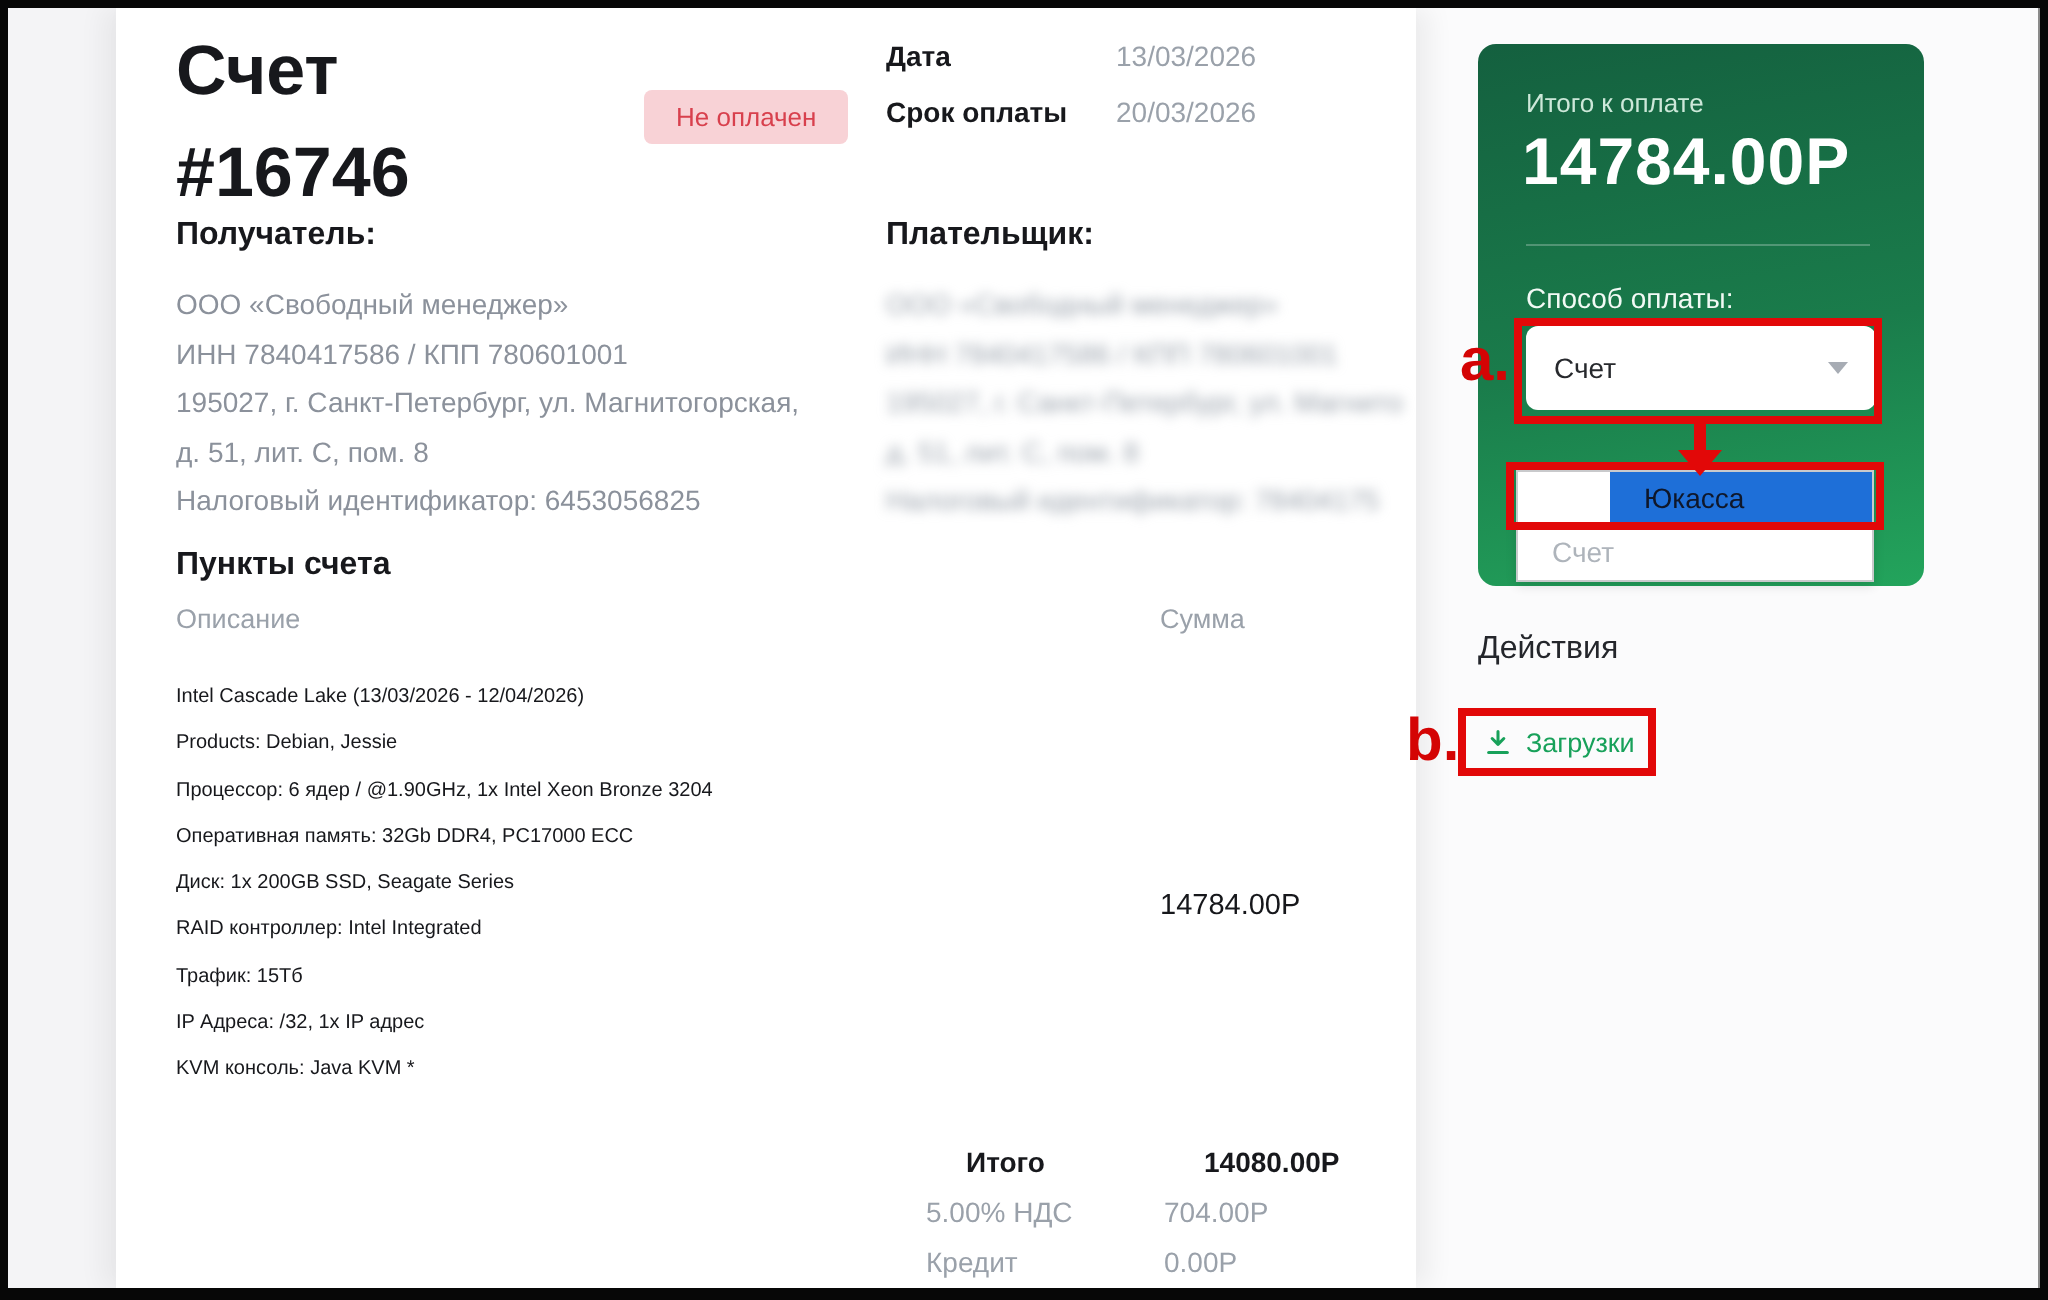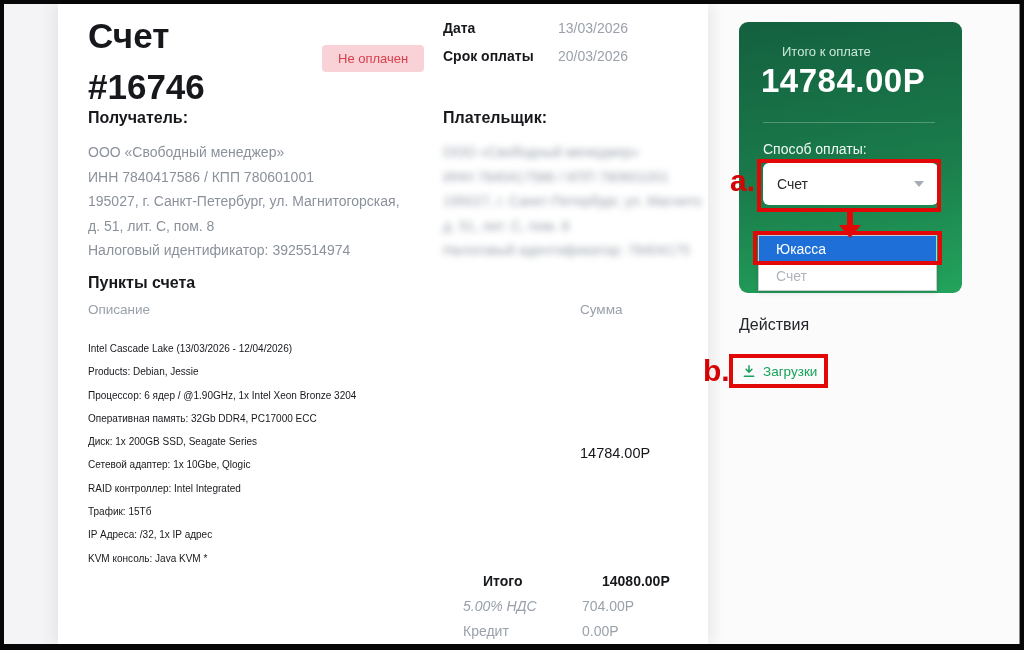--- a/index.html
+++ b/index.html
@@ -41,21 +41,21 @@
   .item-amount { position:absolute; left:522px; top:441px; font-size:14.5px; font-weight:500; color:#16171b; }
   .tot-label { position:absolute; left:405px; font-size:14px; color:#9aa1aa; }
   .tot-value { position:absolute; left:524px; font-size:14px; color:#9aa1aa; }
   .tot-strong { color:#17181c; font-weight:700;padding-left:20px; }
   
   .panel {
     position:absolute; left:739px; top:22px; width:223px; height:271px; z-index:2;
     border-radius:9px;
     background:linear-gradient(170deg, #14603f 0%, #1a7c4b 55%, #23a45c 100%);
   }
-  .panel-label { position:absolute; left:24px; top:22px; font-size:13px; color:#cde8d9;margin-left:19px; }
+  .panel-label { position:absolute; left:24px; top:22px; font-size:13px; color:#cde8d9; }
   .panel-total { position:absolute; left:22px; top:40px; font-size:33px; font-weight:700; color:#ffffff; letter-spacing:0.5px; }
   .panel-divider { position:absolute; left:24px; top:100px; width:172px; height:1px; background:rgba(255,255,255,0.25); }
   .panel-method { position:absolute; left:24px; top:119px; font-size:14px; color:#f2faf5; }
   .dropdown {
     position:absolute; left:24px; top:141px; width:175px; height:42px;
     background:#ffffff; border-radius:6px;
     display:flex; align-items:center; justify-content:space-between;
     padding:0 14px; cursor:pointer;
   }
   .dropdown-text { font-size:14px; color:#27292d; }
@@ -63,21 +63,21 @@
     width:0; height:0;
     border-left:5px solid transparent; border-right:5px solid transparent;
     border-top:6px solid #a7acb4;
   }
   .options {
     position:absolute; left:758px; top:235px; width:179px; z-index:3;
     background:#ffffff; border:1px solid #c9cacc;
     box-shadow:0 2px 5px rgba(0,0,0,0.12);
   }
   .option { height:27px; line-height:27px; padding-left:17px; font-size:14px; cursor:pointer; }
-  .option-selected { background:#1e6fd8; color:#ffffff; }
+  .option-selected { background:#1e6fd8; color:#0f172a;margin-left:46px; }
   .option-plain { background:#ffffff; color:#aeb4bb; }
   
   .actions-heading { position:absolute; left:739px; top:316px; font-size:16px; color:#24262b; z-index:2; }
   .download-box {
     position:absolute; left:729px; top:354px; width:99px; height:34px; z-index:5;
     border:4px solid #e20808; display:flex; align-items:center; gap:7px; padding-left:9px;
     background:transparent; cursor:pointer;
   }
   .download-text { font-size:13.5px; color:#18a15a; }
   
@@ -114,53 +114,52 @@
   <span class="meta-value" style="top:44px;">20/03/2026</span>
 
   <div class="sec-heading" style="left:30px; top:105px;">Получатель:</div>
   <div class="sec-heading" style="left:385px; top:105px;">Плательщик:</div>
 
   <div class="addr-block" style="left:30px;">
     <div>ООО «Свободный менеджер»</div>
     <div>ИНН 7840417586 / КПП 780601001</div>
     <div>195027, г. Санкт-Петербург, ул. Магнитогорская,</div>
     <div>д. 51, лит. С, пом. 8</div>
-    <div>Налоговый идентификатор: 3925514974</div>
+    <div>Налоговый идентификатор: 6453056825</div>
   </div>
 
   <div class="addr-block payer-block">
     <div>ООО «Свободный менеджер»</div>
     <div>ИНН 7840417586 / КПП 780601001</div>
     <div>195027, г. Санкт-Петербург, ул. Магнито</div>
     <div>д. 51, лит. С, пом. 8</div>
     <div>Налоговый идентификатор: 78404175</div>
   </div>
 
   <div class="sec-heading items-head">Пункты счета</div>
   <span class="col-header" style="left:30px;">Описание</span>
   <span class="col-header" style="left:522px;">Сумма</span>
 
   <div class="items-list">
     <div>Intel Cascade Lake (13/03/2026 - 12/04/2026)</div>
     <div>Products: Debian, Jessie</div>
     <div>Процессор: 6 ядер / @1.90GHz, 1x Intel Xeon Bronze 3204</div>
     <div>Оперативная память: 32Gb DDR4, PC17000 ECC</div>
     <div>Диск: 1x 200GB SSD, Seagate Series</div>
-    <div>Сетевой адаптер: 1x 10Gbe, Qlogic</div>
     <div>RAID контроллер: Intel Integrated</div>
     <div>Трафик: 15Тб</div>
     <div>IP Адреса: /32, 1x IP адрес</div>
     <div>KVM консоль: Java KVM *</div>
   </div>
 
   <span class="item-amount">14784.00Р</span>
 
   <span class="tot-label tot-strong" style="top:569px;">Итого</span>
   <span class="tot-value tot-strong" style="top:569px;">14080.00Р</span>
-  <span class="tot-label" style="top:594px;font-style:italic;">5.00% НДС</span>
+  <span class="tot-label" style="top:594px;">5.00% НДС</span>
   <span class="tot-value" style="top:594px;">704.00Р</span>
   <span class="tot-label" style="top:619px;">Кредит</span>
   <span class="tot-value" style="top:619px;">0.00Р</span>
 </div>
 
 <div class="panel">
   <div class="panel-label">Итого к оплате</div>
   <div class="panel-total">14784.00Р</div>
   <div class="panel-divider"></div>
   <div class="panel-method">Способ оплаты:</div>

